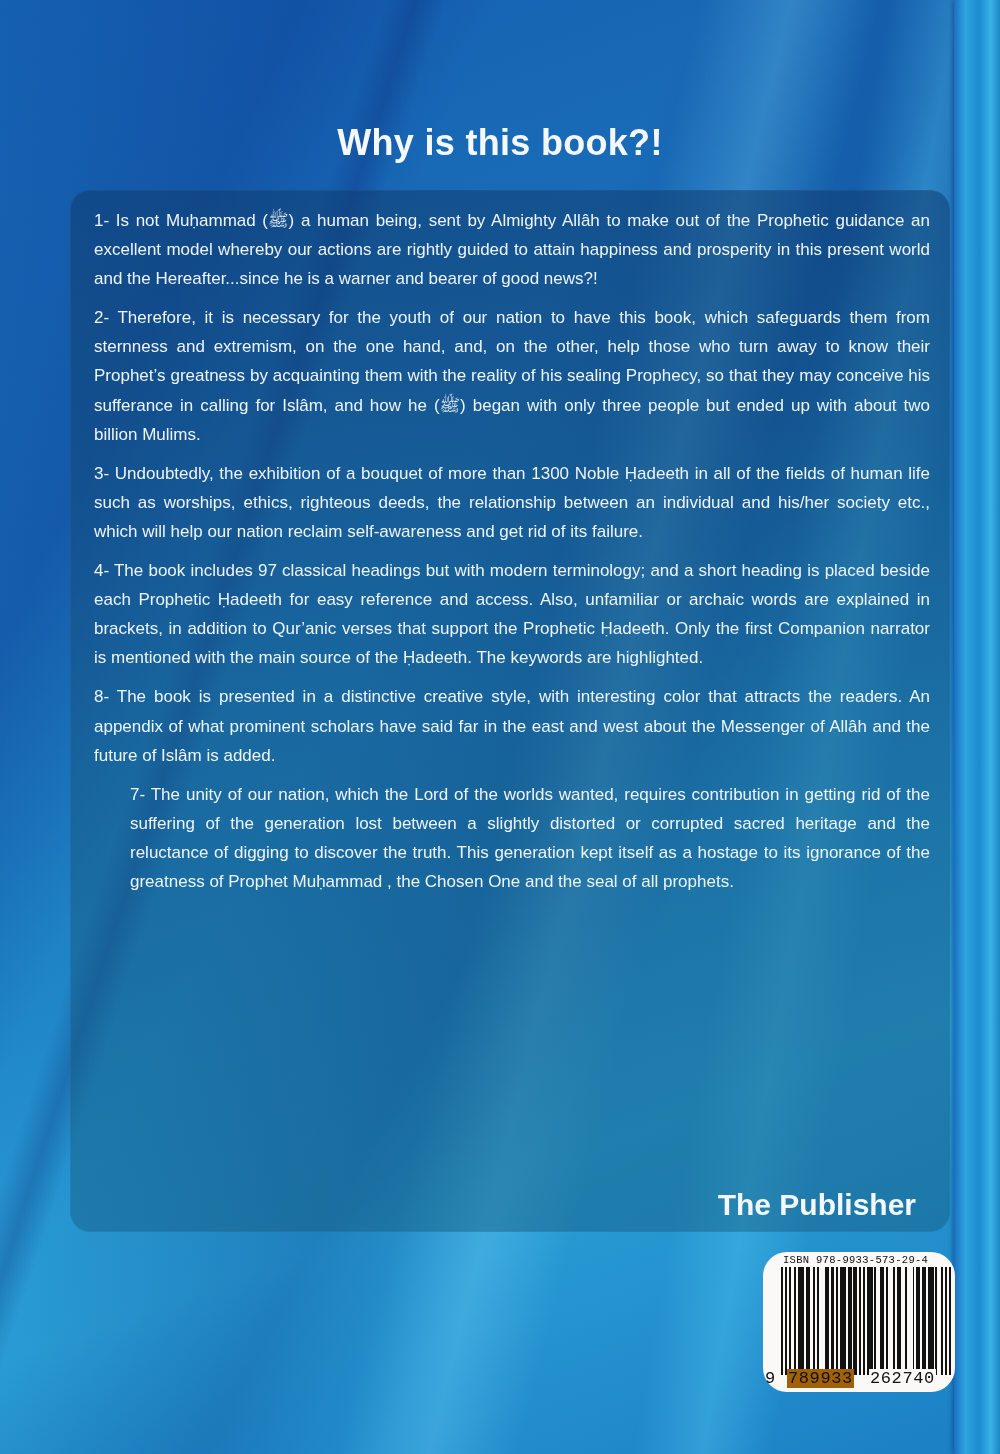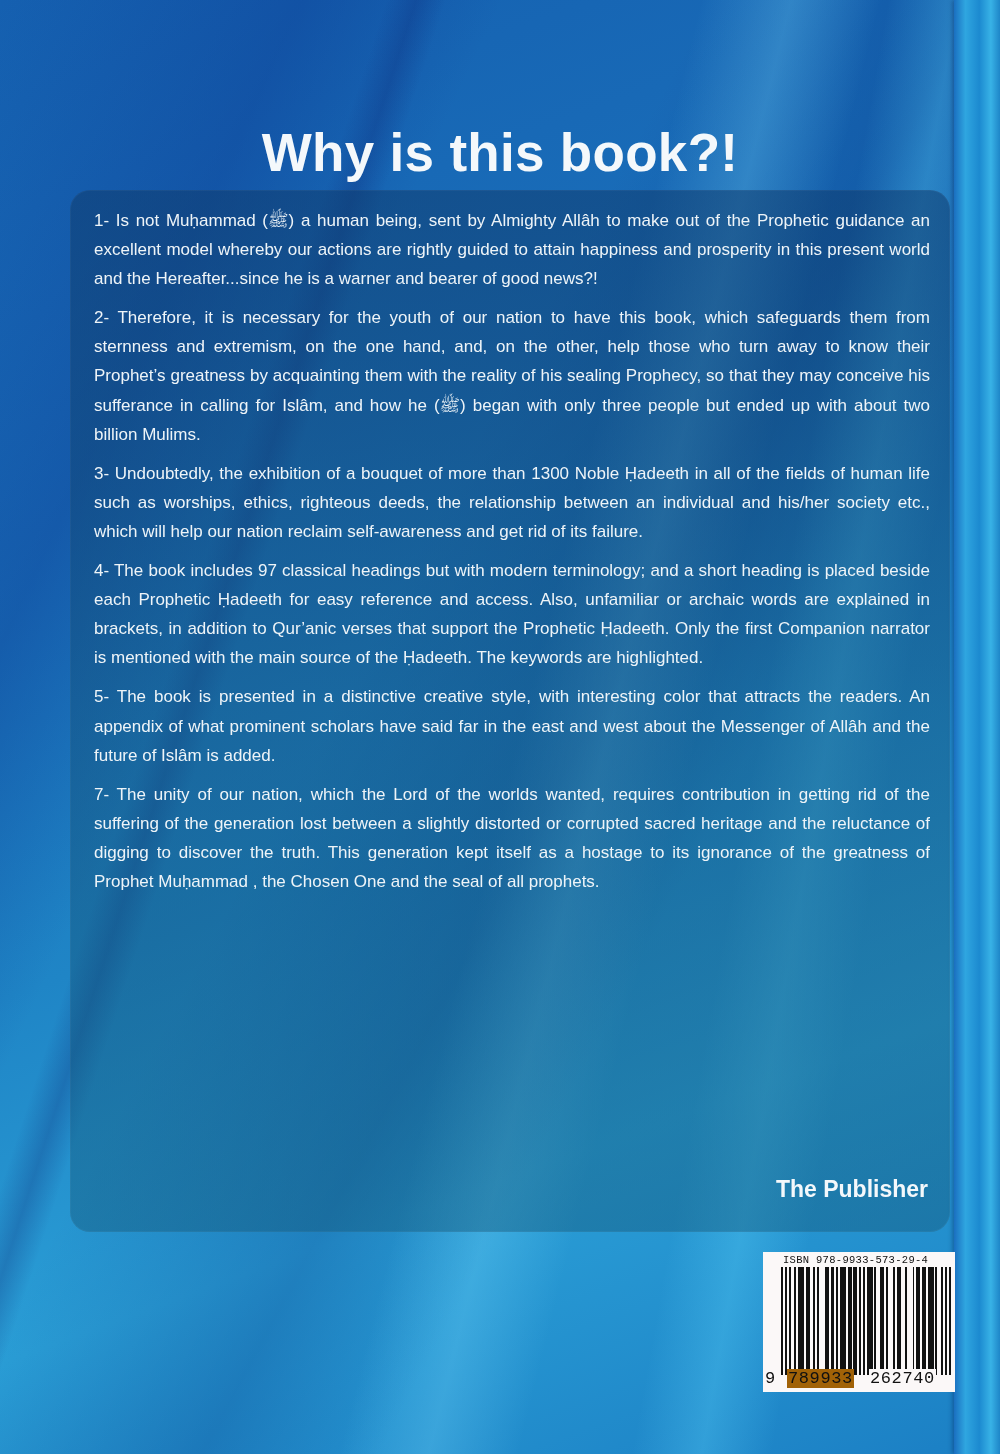--- a/index.html
+++ b/index.html
@@ -18,43 +18,43 @@
         background: linear-gradient(90deg, rgba(90,210,250,0) 0%, rgba(90,210,250,0.32) 50%, rgba(90,210,250,0) 100%); }
   .s3 { left: 150px; top: 0; width: 60px; height: 1454px; transform: skewX(-18deg);
         background: linear-gradient(90deg, rgba(10,30,110,0) 0%, rgba(10,30,110,0.25) 50%, rgba(10,30,110,0) 100%); }
   .spine {
     position: absolute; right: 0; top: 0; width: 46px; height: 1454px;
     background: linear-gradient(90deg, #1a6fc0 0%, #2fa6e0 25%, #1c8ad0 55%, #38b2e6 80%, #1e86c8 100%);
     box-shadow: -2px 0 4px rgba(0,30,90,0.35);
   }
   .title {
     position: absolute; top: 122px; left: 0; width: 1000px; text-align: center;
-    color: #f4f8fb; font-weight: bold; font-size: 53px; letter-spacing: 0.3px;
+    color: #f4f8fb; font-weight: bold; font-size: 36px; letter-spacing: 0.3px;
     margin: 0;
   }
   .panel {
     position: absolute; left: 70px; top: 190px; width: 880px; height: 1042px;
     border-radius: 20px;
     background: linear-gradient(180deg, rgba(15,60,110,0.55) 0%, rgba(20,80,120,0.45) 50%, rgba(20,90,125,0.45) 100%);
     box-shadow: 0 0 0 1px rgba(255,255,255,0.04) inset;
   }
   .content {
     position: absolute; left: 94px; top: 206px; width: 836px;
     color: #eef4f8; font-family: "Liberation Sans", sans-serif;
     font-size: 17px; line-height: 29.1px;
   }
   .para { margin: 0 0 10px 0; text-align: justify; }
-  .para.last { text-align: justify; text-align-last: left; }
+  .para.last { text-align: justify; text-align-last: left; margin-left: 36px; }
   .publisher {
     position: absolute; right: 72px; top: 1176px;
-    color: #f4f8fb; font-weight: bold; font-size: 23px; margin: 0;
+    color: #f4f8fb; font-weight: bold; font-size: 30px; margin: 12px;
   }
   .barcode {
     position: absolute; left: 763px; top: 1252px; width: 192px; height: 140px;
-    background: #fbf8f8; box-sizing: border-box; padding: 0;
+    background: #fbf8f8; box-sizing: border-box; padding: 0; border-radius: 24px;
   }
   .isbn-text {
     position: absolute; left: 20px; top: 2px; width: 170px;
     font-family: "Liberation Mono", "DejaVu Sans Mono", monospace;
     font-size: 10.5px; letter-spacing: 0.3px; color: #111; white-space: nowrap;
   }
   .bars {
     position: absolute; left: 18px; top: 15px; width: 170px; height: 108px;
     display: flex; align-items: stretch;
   }
@@ -80,21 +80,21 @@
 
 <h1 class="title">Why is this book?!</h1>
 
 <div class="panel"></div>
 
 <div class="content">
   <p class="para">1- Is not Muḥammad (ﷺ) a human being, sent by Almighty Allâh to make out of the Prophetic guidance an excellent model whereby our actions are rightly guided to attain happiness and prosperity in this present world and the Hereafter...since he is a warner and bearer of good news?!</p>
   <p class="para">2- Therefore, it is necessary for the youth of our nation to have this book, which safeguards them from sternness and extremism, on the one hand, and, on the other, help those who turn away to know their Prophet’s greatness by acquainting them with the reality of his sealing Prophecy, so that they may conceive his sufferance in calling for Islâm, and how he (ﷺ) began with only three people but ended up with about two billion Mulims.</p>
   <p class="para">3- Undoubtedly, the exhibition of a bouquet of more than 1300 Noble Ḥadeeth in all of the fields of human life such as worships, ethics, righteous deeds, the relationship between an individual and his/her society etc., which will help our nation reclaim self-awareness and get rid of its failure.</p>
   <p class="para">4- The book includes 97 classical headings but with modern terminology; and a short heading is placed beside each Prophetic Ḥadeeth for easy reference and access. Also, unfamiliar or archaic words are explained in brackets, in addition to Qur’anic verses that support the Prophetic Ḥadeeth. Only the first Companion narrator is mentioned with the main source of the Ḥadeeth. The keywords are highlighted.</p>
-  <p class="para">5- The book is presented in a distinctive creative style, with interesting color that attracts the readers. An appendix of what prominent scholars have said far in the east and west about the Messenger of Allâh and the future of Islâm is added.</p>
+  <p class="para">8- The book is presented in a distinctive creative style, with interesting color that attracts the readers. An appendix of what prominent scholars have said far in the east and west about the Messenger of Allâh and the future of Islâm is added.</p>
   <p class="para last">7- The unity of our nation, which the Lord of the worlds wanted, requires contribution in getting rid of the suffering of the generation lost between a slightly distorted or corrupted sacred heritage and the reluctance of digging to discover the truth. This generation kept itself as a hostage to its ignorance of the greatness of Prophet Muḥammad , the Chosen One and the seal of all prophets.</p>
 </div>
 
 <p class="publisher">The Publisher</p>
 
 <div class="barcode">
   <div class="isbn-text">ISBN 978-9933-573-29-4</div>
   <div class="bars" id="bars">
       <span style="width: 1.91011px;"></span>
       <span class="gap" style="width: 1.91011px;"></span>

